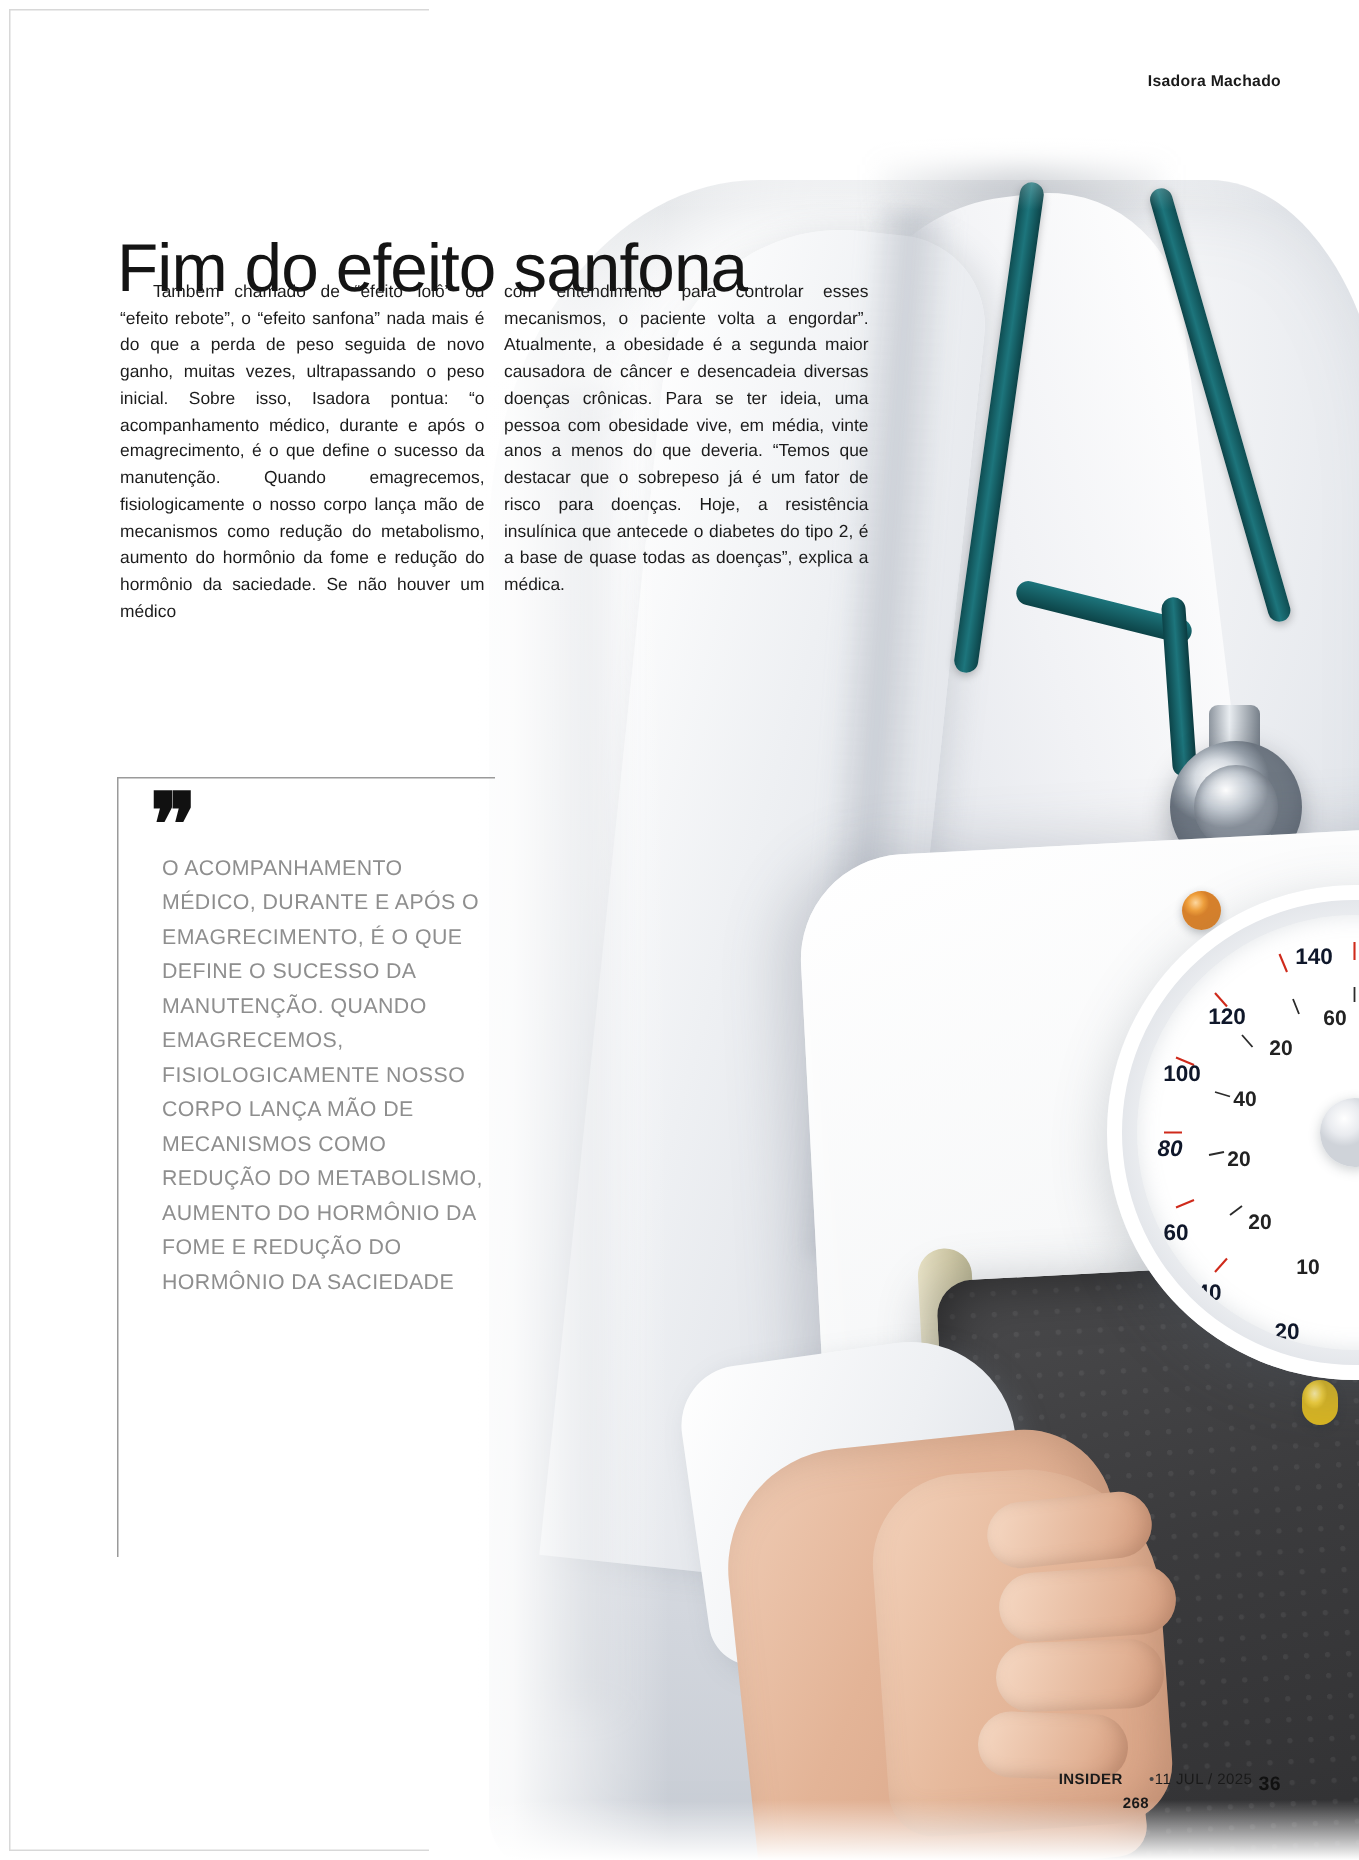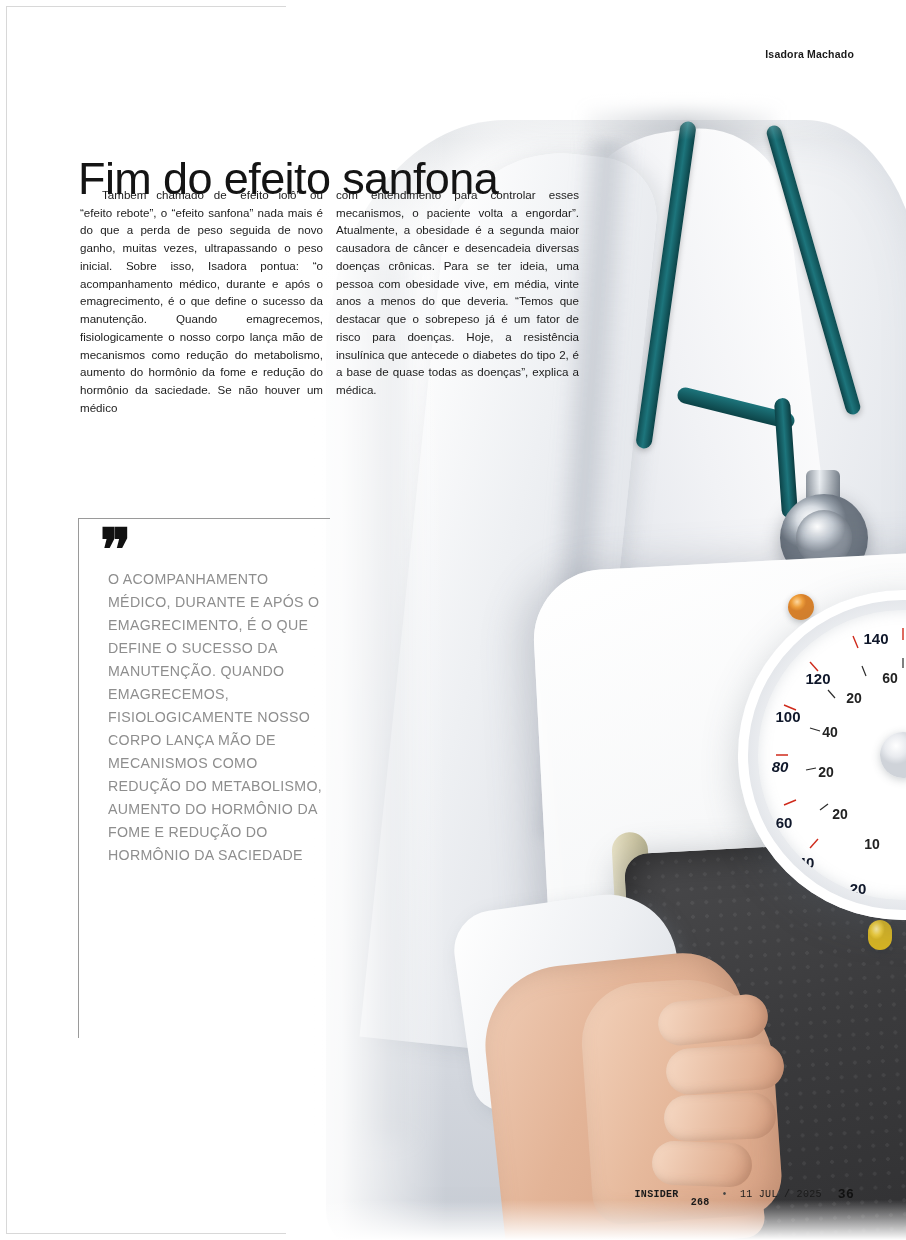--- a/index.html
+++ b/index.html
@@ -454,26 +454,24 @@
     height: 40px;
     background: linear-gradient(0deg, #ffffff 0%, rgba(255,255,255,0) 100%);
   }
 
   
   .footer {
     position: absolute;
     right: 52px;
     bottom: 32px;
     display: flex;
-    align-items: center;
-    gap: 12px;
+    align-items: flex-start;
     font-size: 10px;
     color: #1a1a1a;
     letter-spacing: 0.3px;
-    font-family: Liberation Mono, monospace;
   }
   .footer .brand { font-weight: bold; }
   .footer .issue { font-weight: bold; margin-top: 16px; }
   .footer .sep { color: #444; }
   .footer .pageno {
     font-size: 13px;
     font-weight: bold;
     color: #111;
     margin-left: 4px;
   }

